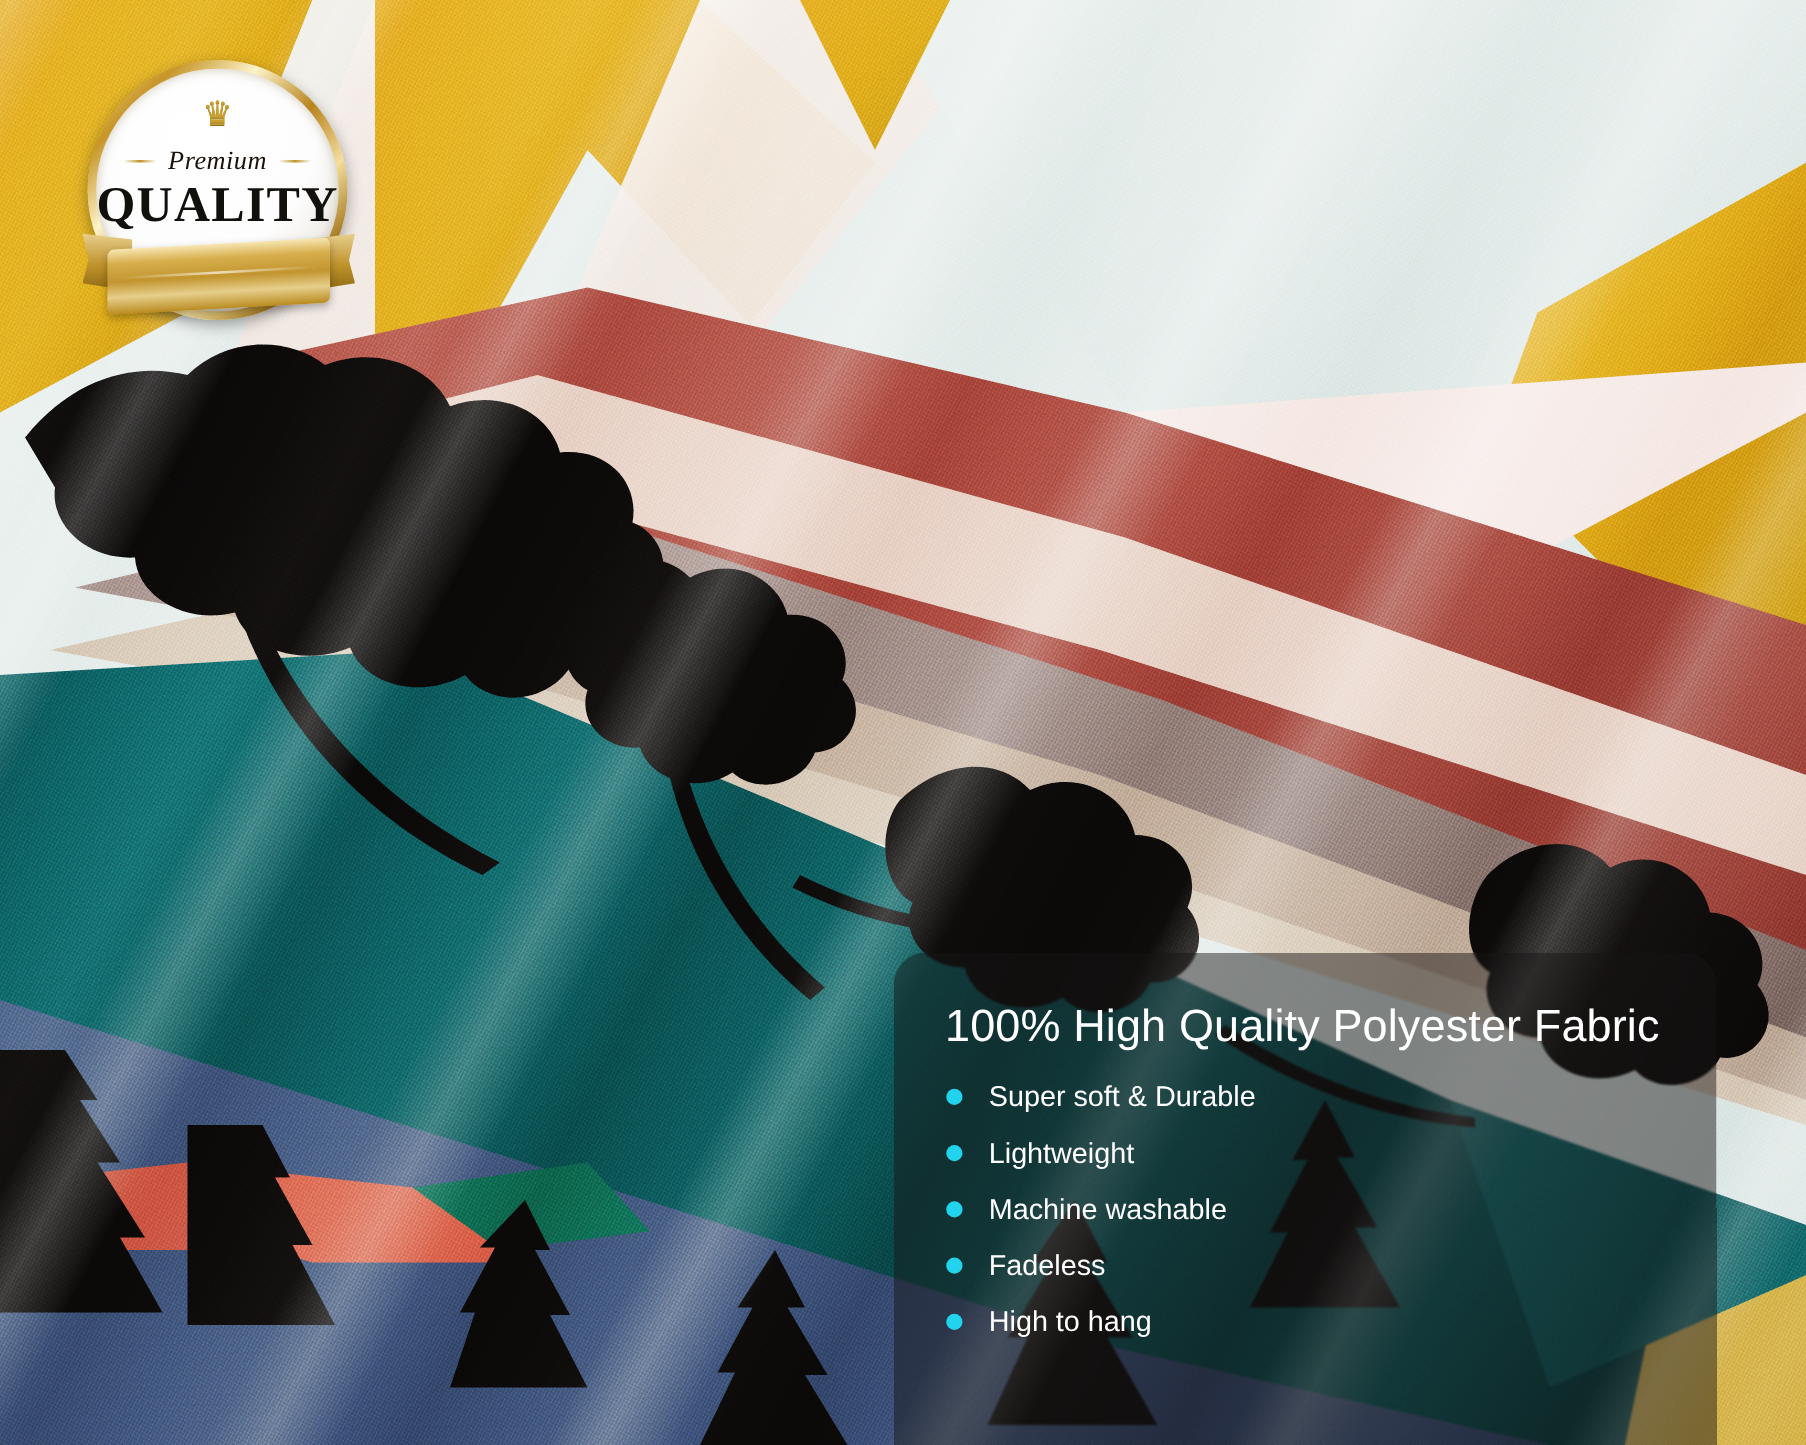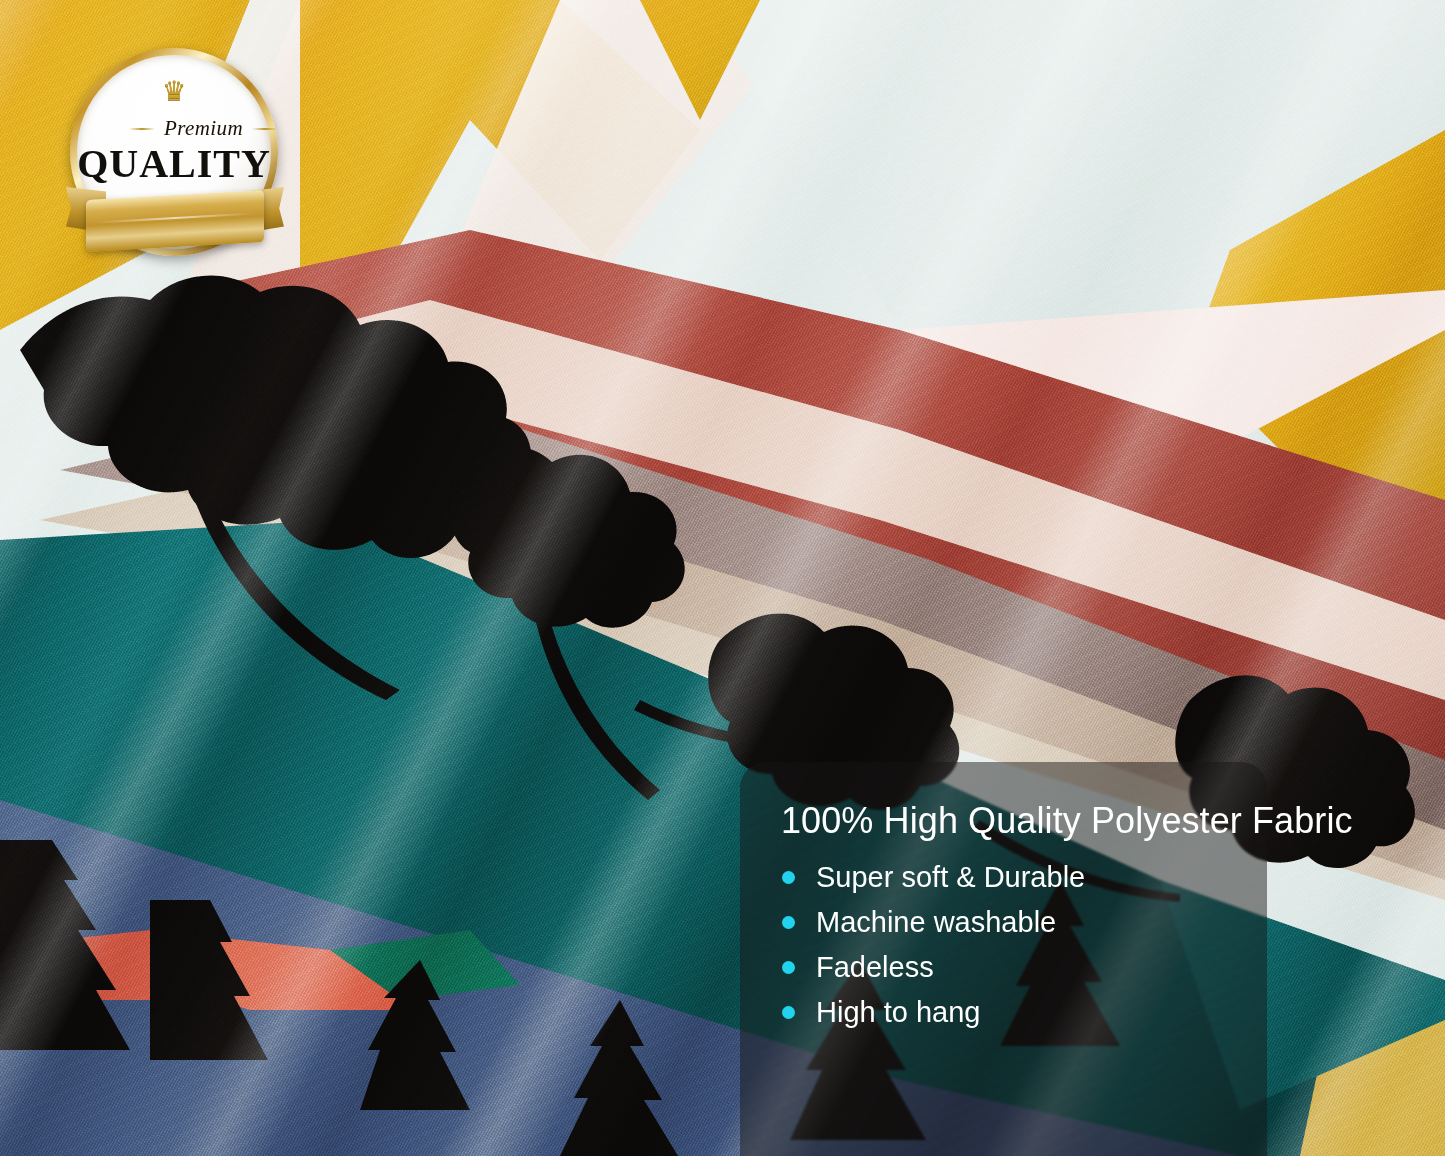--- a/index.html
+++ b/index.html
@@ -52,21 +52,21 @@
     box-shadow:0 4px 12px rgba(0,0,0,.35);
   }
   .badge-ring:after{
     content:"";position:absolute;inset:7px;border-radius:50%;
     background:radial-gradient(circle at 42% 28%, #ffffff 0%, #fdfdfd 52%, #ebe8e2 78%, #cfcac1 100%);
     box-shadow:inset 0 0 9px rgba(120,100,50,.35);
   }
   .badge-inner{position:absolute;left:6px;top:4px;width:208px;height:208px;border-radius:50%;overflow:hidden;}
   .crown{position:absolute;left:0;right:0;top:30px;text-align:center;font-size:27px;line-height:1;
          color:#caa02e;text-shadow:0 1px 0 #8d6b12;}
-  .premium-row{position:absolute;left:0;right:0;top:68px;display:flex;align-items:center;justify-content:flex-end;gap:9px;}
+  .premium-row{position:absolute;left:0;right:0;top:68px;display:flex;align-items:center;justify-content:center;gap:9px;}
   .premium-row .dash{width:26px;height:2px;background:linear-gradient(90deg,rgba(190,150,40,0),#bd9528,rgba(190,150,40,0));}
   .premium-txt{font-family:"Liberation Serif",serif;font-style:italic;font-size:21px;color:#1a1208;letter-spacing:.4px;}
   .quality-txt{position:absolute;left:0;right:0;top:92px;text-align:center;
     font-family:"Liberation Serif",serif;font-size:40px;font-weight:700;letter-spacing:1px;color:#12100c;}
   .star{position:absolute;left:0;right:0;top:148px;text-align:center;font-size:13px;color:#c09b33;}
 
   .ribbon{position:absolute;left:0;top:137px;width:222px;height:84px;}
   .ribbon .mid{
     position:absolute;left:22px;top:14px;width:178px;height:52px;border-radius:5px;
     background:linear-gradient(180deg,#f7e6b2 0%,#d7ae4d 22%,#c2952f 50%,#e6ce8b 74%,#b98c21 100%);
@@ -79,32 +79,32 @@
   }
   .ribbon .tail{
     position:absolute;top:6px;width:40px;height:46px;
     background:linear-gradient(180deg,#e7cf8d,#bf922a 55%,#8e6a14);
   }
   .ribbon .tail.l{left:2px;clip-path:polygon(0 0,100% 10%,100% 100%,0 86%,12% 46%);}
   .ribbon .tail.r{right:2px;clip-path:polygon(0 10%,100% 0,88% 46%,100% 86%,0 100%);}
 
   
   #feature-panel{
-    position:absolute;left:740px;top:762px;width:527px;height:394px;
+    position:absolute;left:715px;top:762px;width:658px;height:394px;
     background:rgba(22,20,20,.48);
     border-top-left-radius:26px;border-top-right-radius:26px;
     backdrop-filter:blur(1px);
   }
   #feature-title{
     position:absolute;left:41px;top:38px;width:600px;
     color:#ffffff;font-size:36px;font-weight:300;letter-spacing:.1px;white-space:nowrap;
   }
   #feature-list{position:absolute;left:42px;top:93px;margin:0;padding:0;list-style:none;}
   #feature-list li{
-    display:flex;align-items:center;height:45px;color:#fff;font-size:29px;font-weight:400;
+    display:flex;align-items:center;height:45px;color:#fff;font-size:23px;font-weight:400;
   }
   #feature-list .dot{
     width:13px;height:13px;border-radius:50%;background:#22d3ee;margin-right:21px;flex:none;
   }
 </style>
 </head>
 <body>
 
 <div id="stage">
 
@@ -251,20 +251,24 @@
 
   <div id="feature-panel">
     <div id="feature-title">100% High Quality Polyester Fabric</div>
     <ul id="feature-list">
       <li>
         <span class="dot"></span>
         <span>Super soft &amp; Durable</span>
       </li>
       <li>
         <span class="dot"></span>
+        <span>Lightweight</span>
+      </li>
+      <li>
+        <span class="dot"></span>
         <span>Machine washable</span>
       </li>
       <li>
         <span class="dot"></span>
         <span>Fadeless</span>
       </li>
       <li>
         <span class="dot"></span>
         <span>High to hang</span>
       </li>

